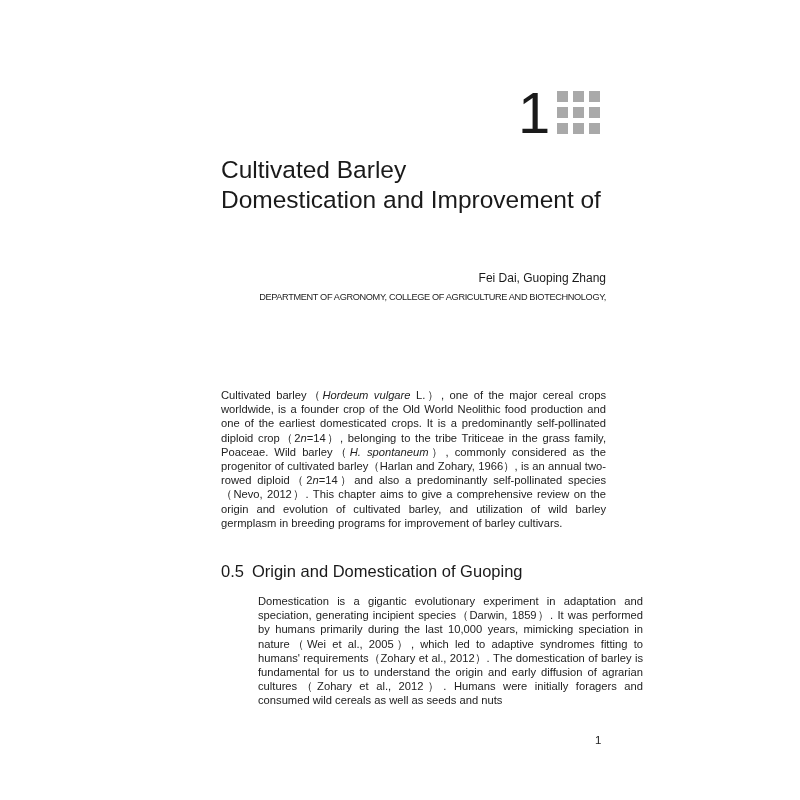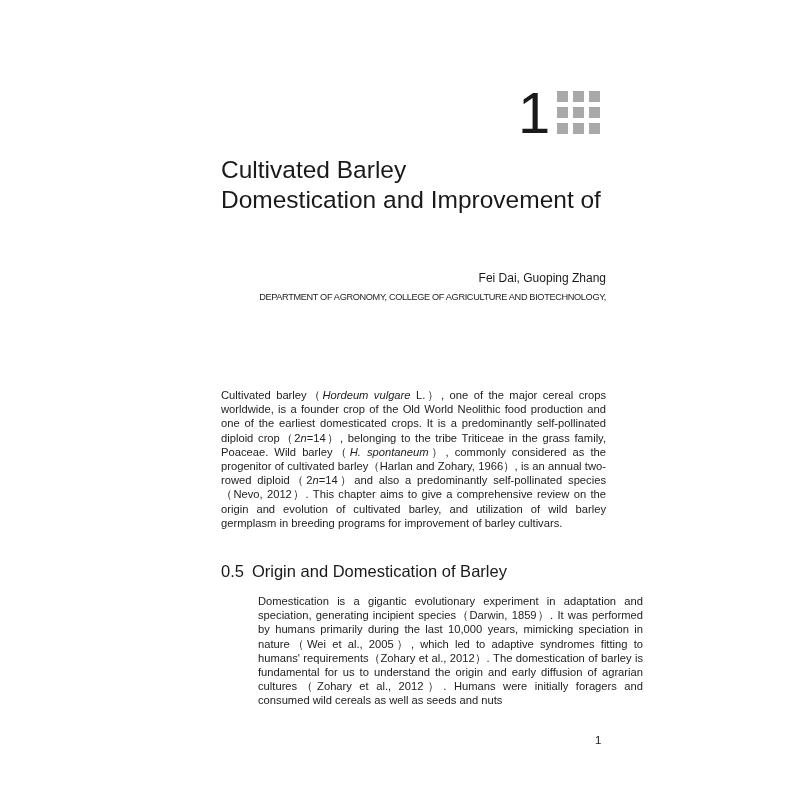--- a/index.html
+++ b/index.html
@@ -43,20 +43,20 @@
 <div class="authors">Fei Dai, Guoping Zhang</div>
 <div class="affil">
   <div>DEPARTMENT OF AGRONOMY, COLLEGE OF AGRICULTURE AND BIOTECHNOLOGY,</div>
 </div>
 
 <div class="para p1">
   <p><span>Cultivated barley（</span><i>Hordeum vulgare</i><span> L.）, one of the major cereal crops worldwide, is a founder crop of the Old World Neolithic food production and one of the earliest domesticated crops. It is a predominantly self-pollinated diploid crop（2</span><i>n</i><span>=14）, belonging to the tribe Triticeae in the grass family, Poaceae. Wild barley（</span><i>H. spontaneum</i><span>）, commonly considered as the progenitor of cultivated barley（Harlan and Zohary, 1966）, is an annual two-rowed diploid（2</span><i>n</i><span>=14）and also a predominantly self-pollinated species（Nevo, 2012）. This chapter aims to give a comprehensive review on the origin and evolution of cultivated barley, and utilization of wild barley germplasm in breeding programs for improvement of barley cultivars.</span></p>
 </div>
 
 <div class="heading">
-  <span class="num">0.5</span><span>Origin and Domestication of Barley</span>
+  <span class="num">0.5</span><span>Origin and Domestication of Guoping</span>
 </div>
 
 <div class="para p2">
   <p>Domestication is a gigantic evolutionary experiment in adaptation and speciation, generating incipient species（Darwin, 1859）. It was performed by humans primarily during the last 10,000 years, mimicking speciation in nature（Wei et al., 2005）, which led to adaptive syndromes fitting to humans' requirements（Zohary et al., 2012）. The domestication of barley is fundamental for us to understand the origin and early diffusion of agrarian cultures（Zohary et al., 2012）. Humans were initially foragers and consumed wild cereals as well as seeds and nuts</p>
 </div>
 
 <div class="page-num">1</div>
 
 </body></html>

